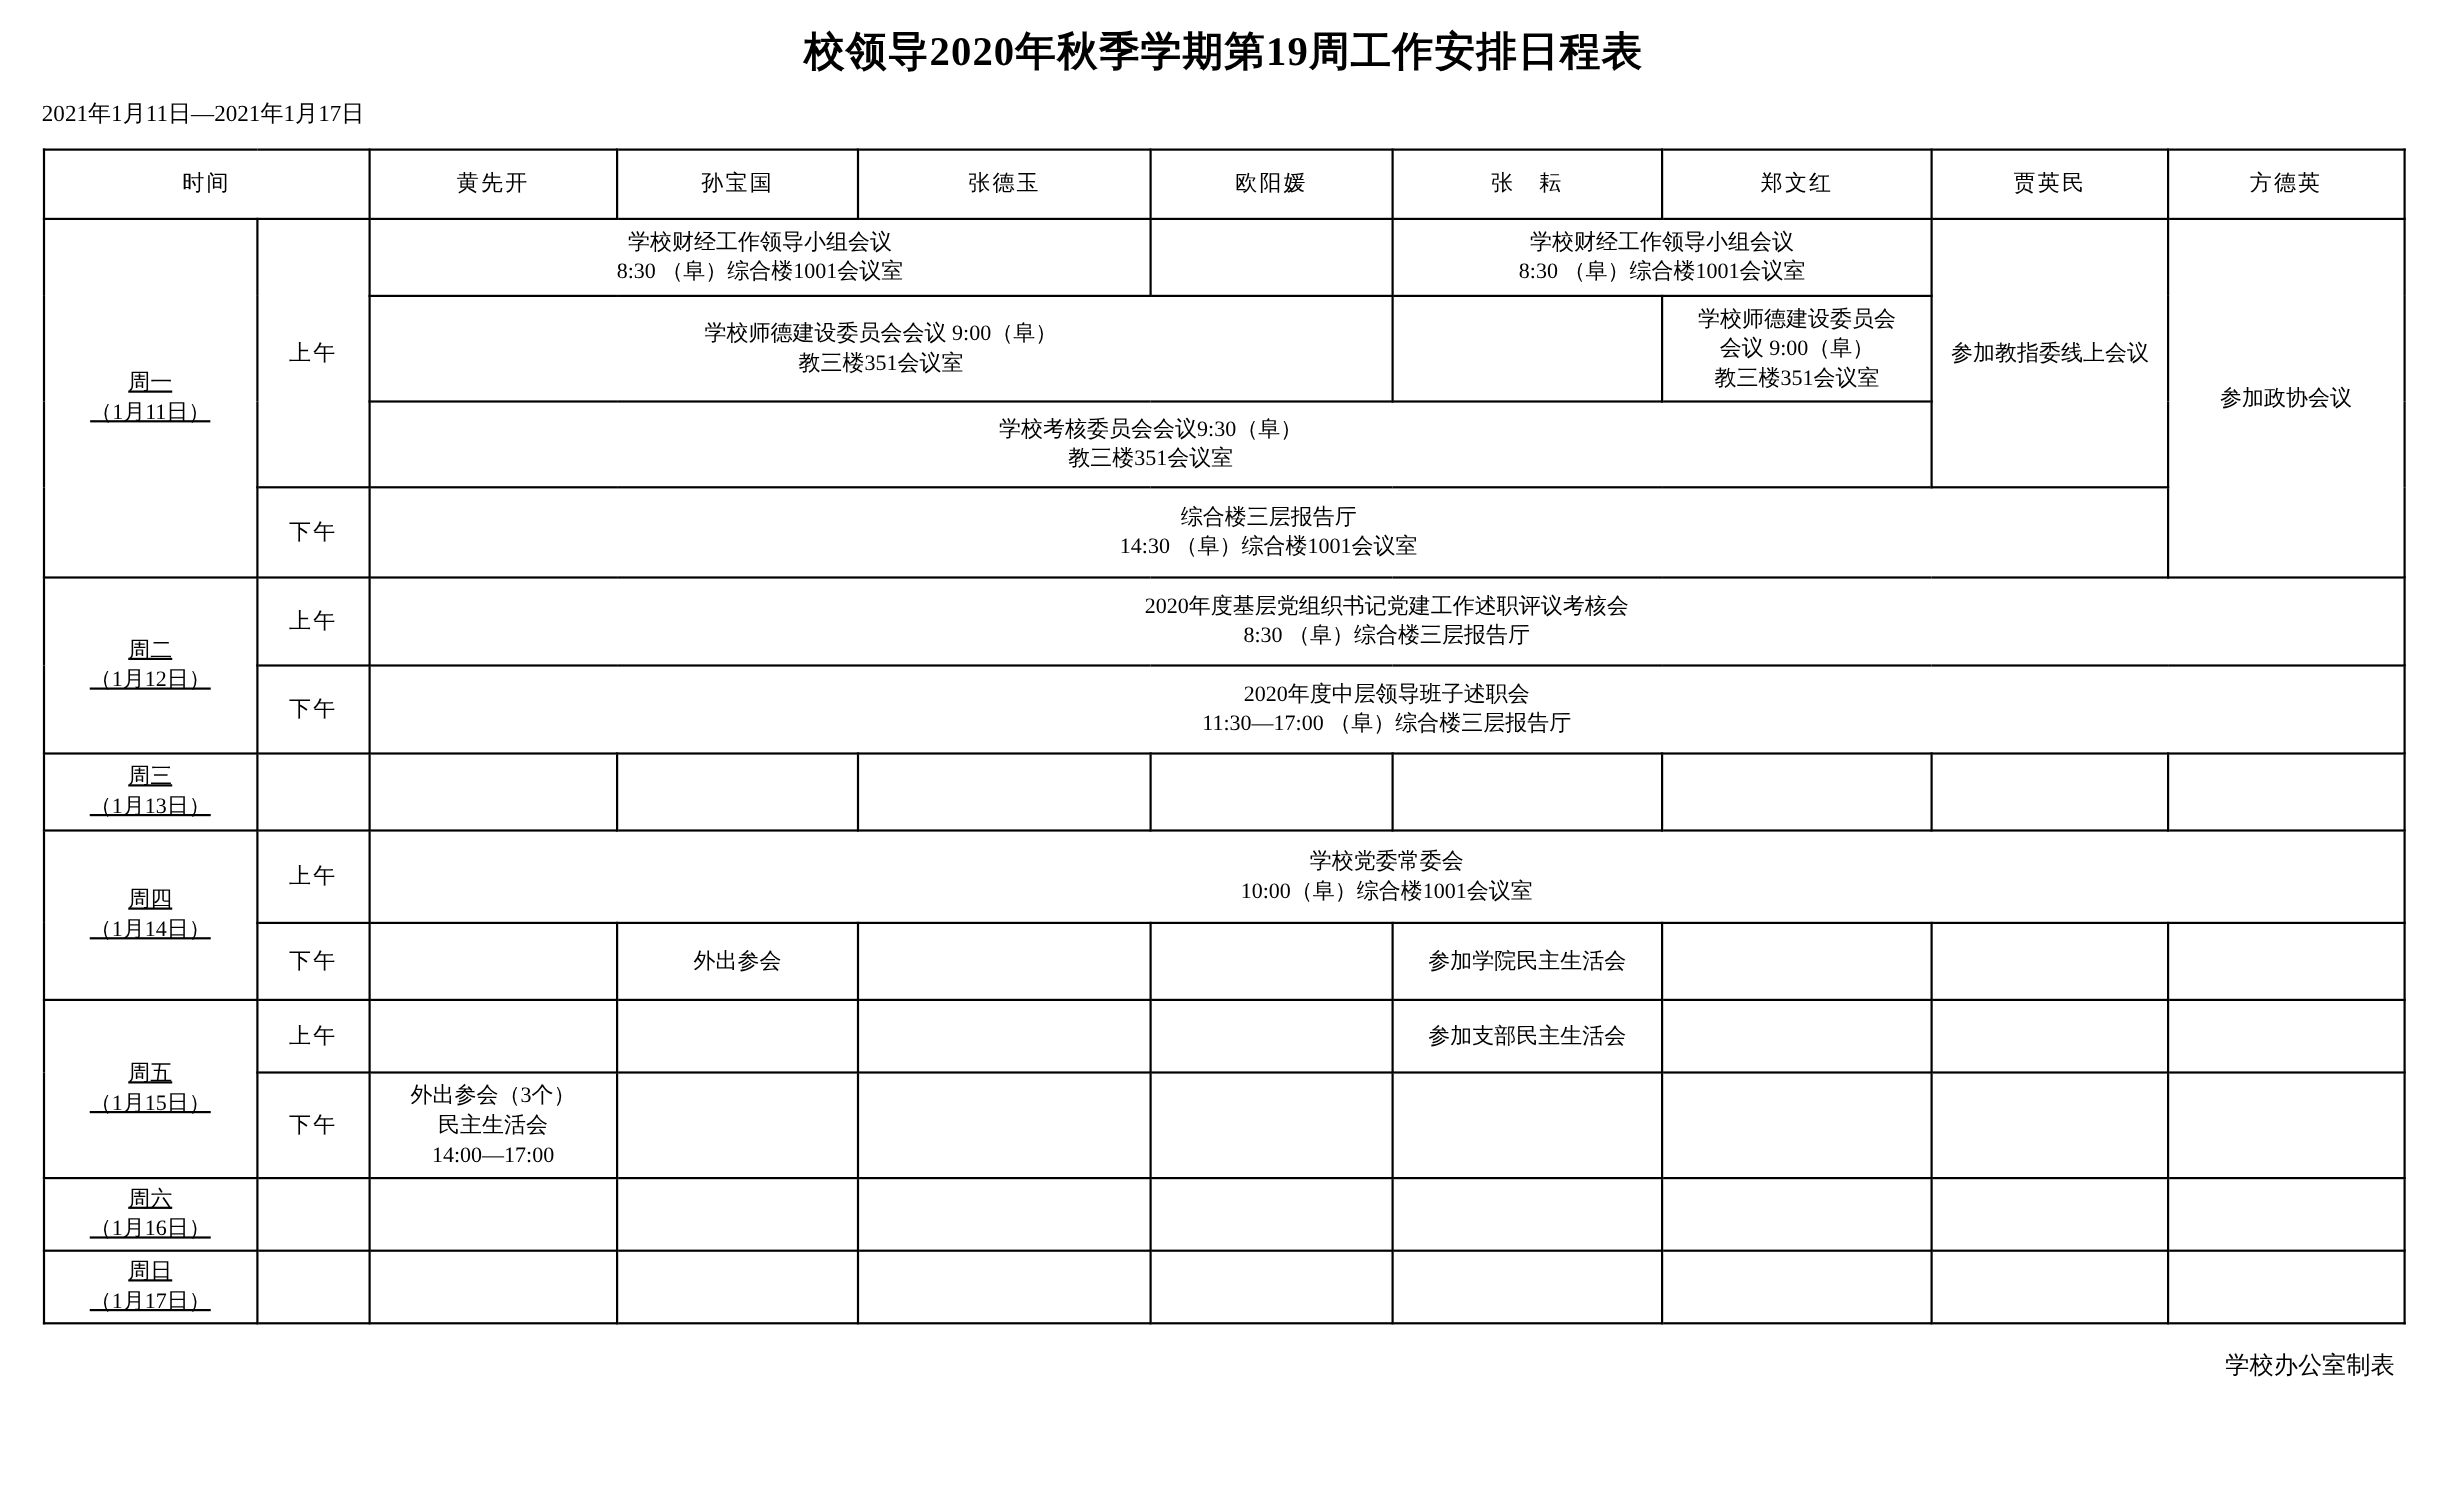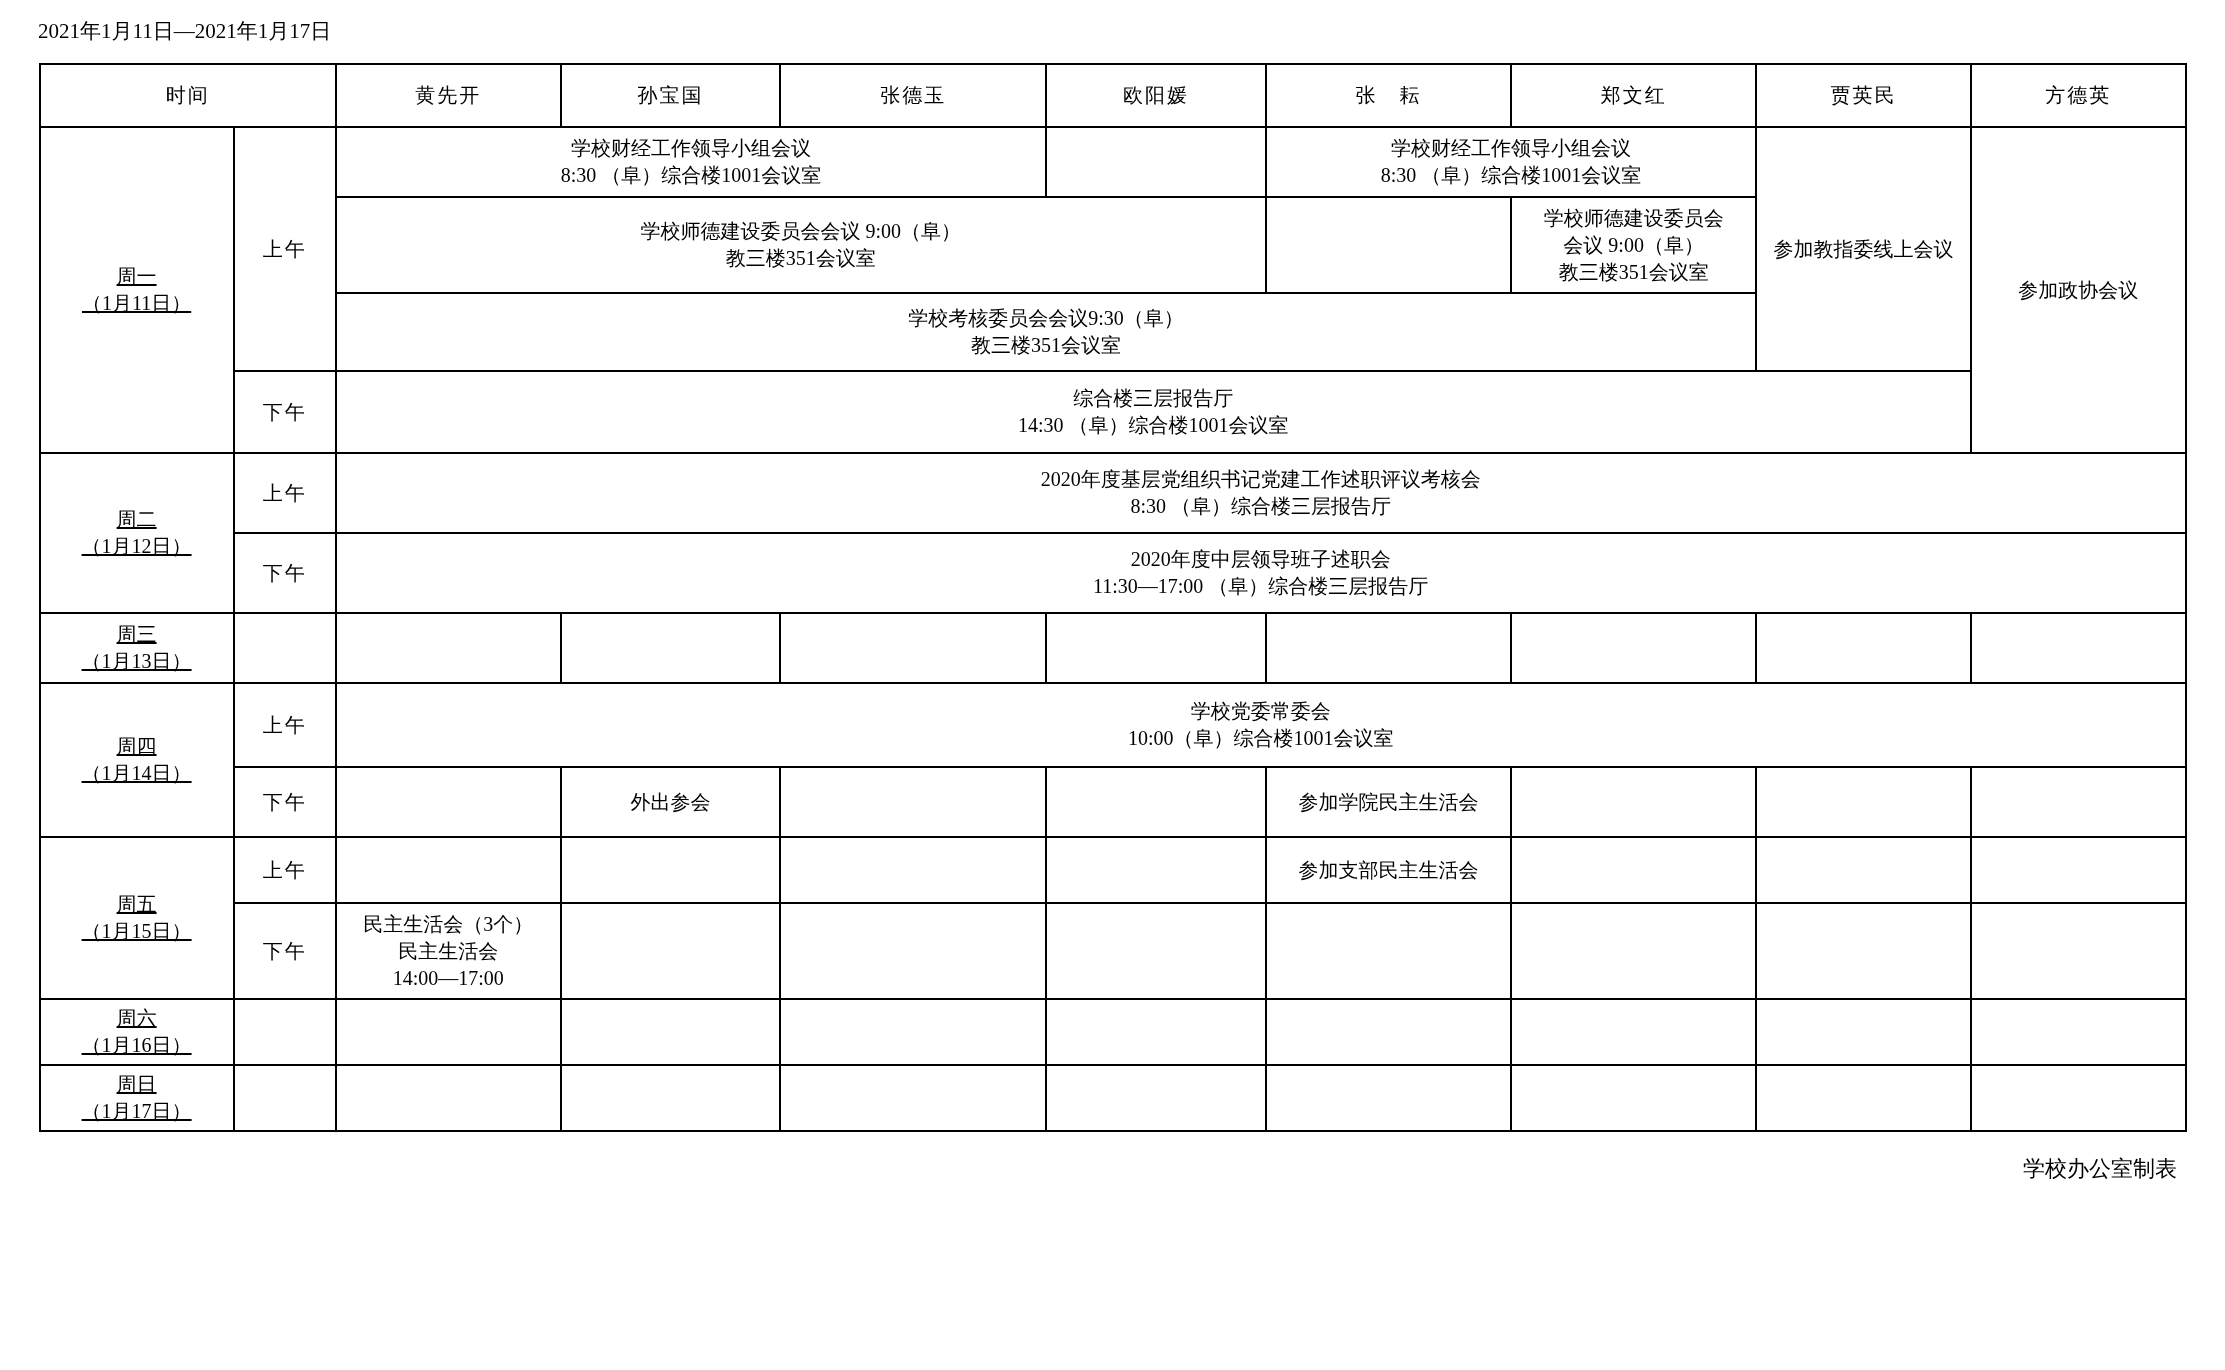--- a/index.html
+++ b/index.html
@@ -76,20 +76,21 @@
     font-size: 22px;
     margin-top: 22px;
     padding-right: 10px;
   }
 </style>
 </head>
 <body>
 
 <div class="page">
 
+  <div class="doc-title">校领导2020年秋季学期第19周工作安排日程表</div>
   <div class="doc-subtitle">2021年1月11日—2021年1月17日</div>
 
   <table class="schedule">
     <colgroup>
       <col style="width:190px">
       <col style="width:100px">
       <col style="width:220px">
       <col style="width:215px">
       <col style="width:260px">
       <col style="width:215px">
@@ -241,21 +242,21 @@
         <td></td>
         <td class="ev">参加支部民主生活会</td>
         <td></td>
         <td></td>
         <td></td>
       </tr>
 
       <tr>
         <td class="ampm-cell">下午</td>
         <td class="ev" style="height:88px">
-          <div>民主生活会（3个）</div>
+          <div>外出参会（3个）</div>
           <div>民主生活会</div>
           <div>14:00—17:00</div>
         </td>
         <td></td>
         <td></td>
         <td></td>
         <td></td>
         <td></td>
         <td></td>
         <td></td>

